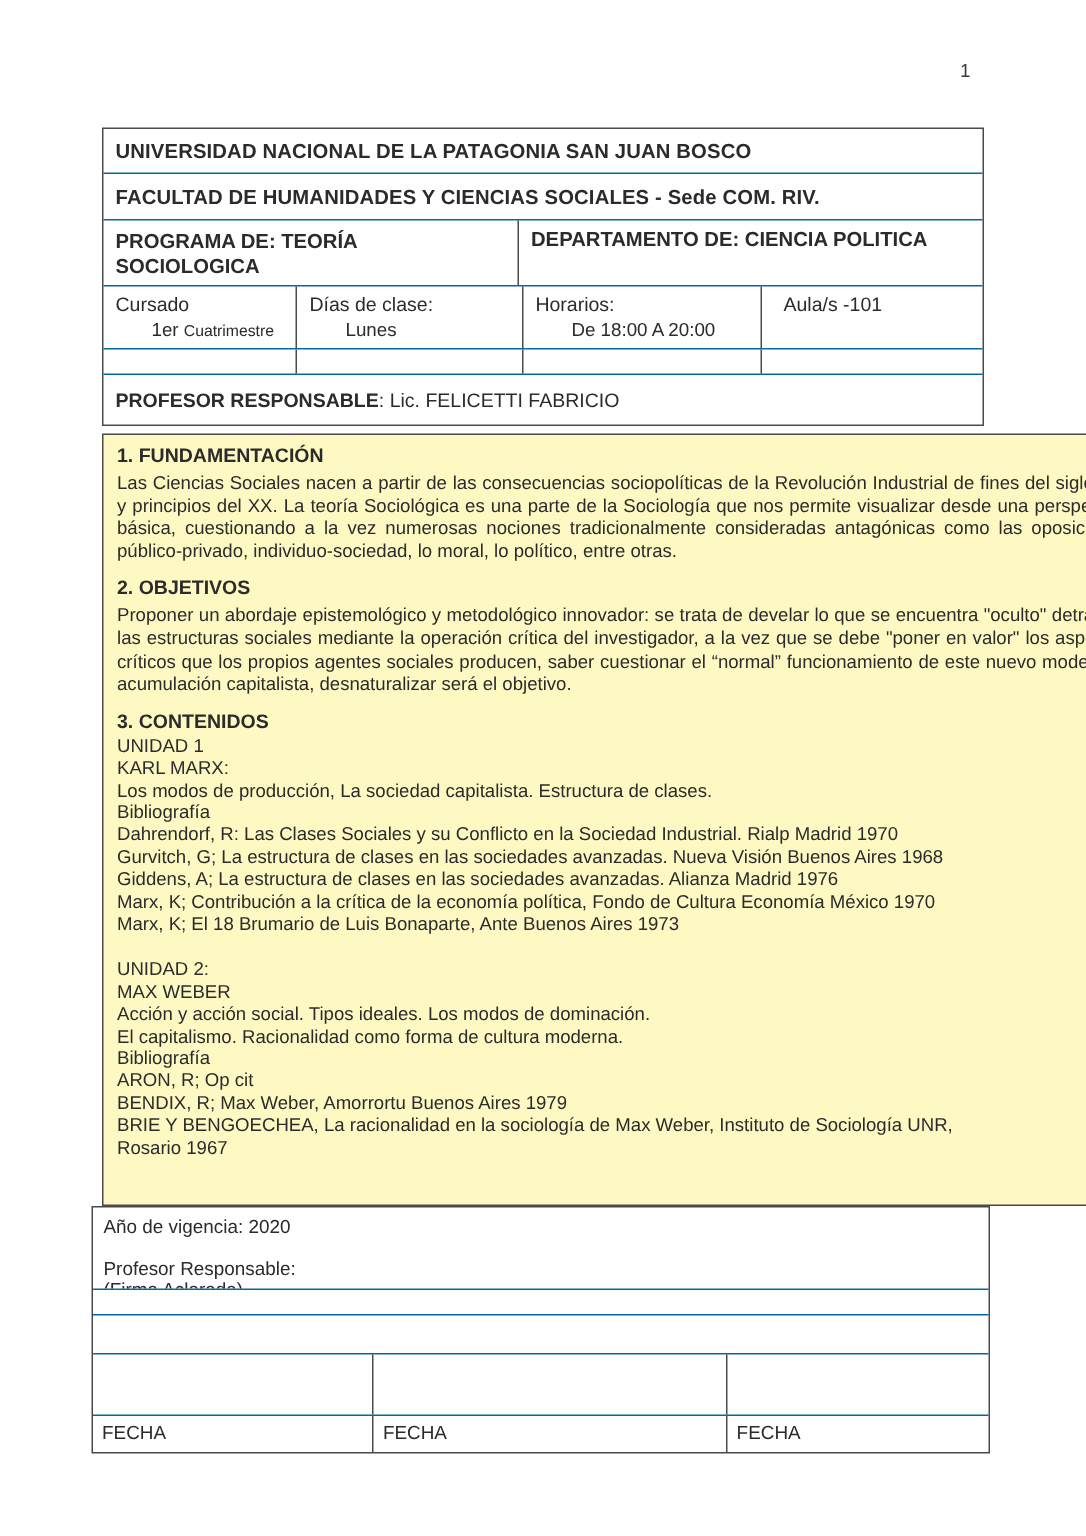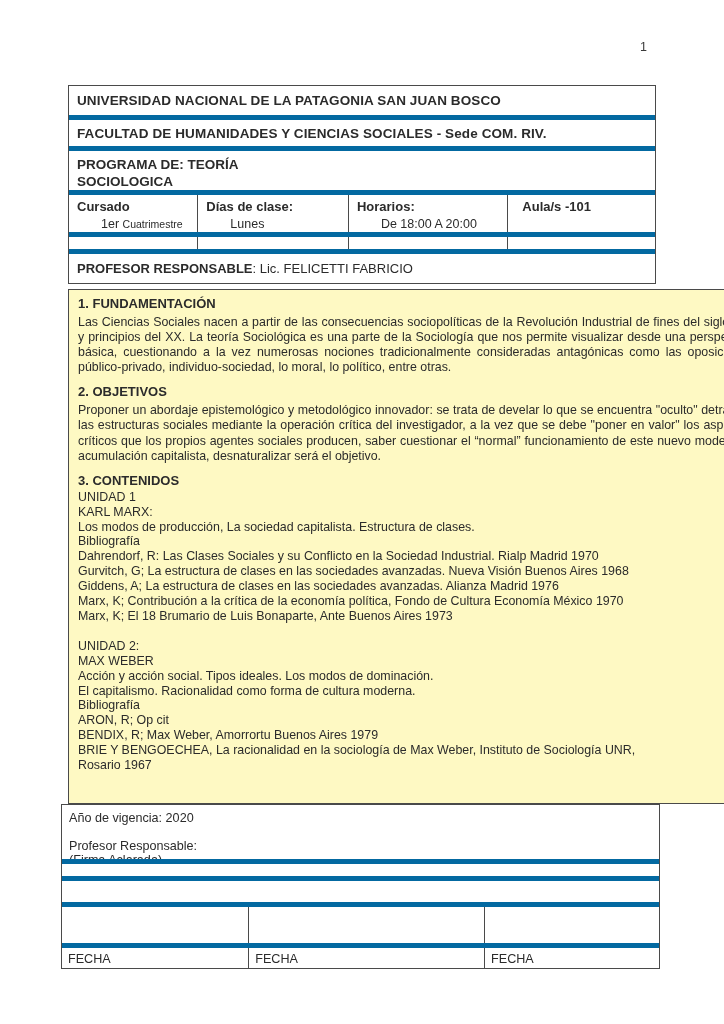--- a/index.html
+++ b/index.html
@@ -10,29 +10,29 @@
     font-family:"Liberation Sans","DejaVu Sans",sans-serif;
     color:#2b2b2b;
     overflow:hidden;
   }
   .pagenum{
     position:absolute;left:640px;top:40px;
     font-size:12.5px;color:#3a3a3a;
   }
   
   .tbl{position:absolute;background:#ffffff;border:1px solid #4a4a4a;box-sizing:border-box;}
-  .trow{display:flex;border-top:5px solid #0369a1;box-sizing:border-box;}
+  .trow{display:flex;border-top:1px solid #0369a1;box-sizing:border-box;}
   .trow:first-child{border-top:none;}
   .tcell{border-left:1px solid #4a4a4a;box-sizing:border-box;overflow:hidden;}
   .tcell:first-child{border-left:none;}
 
   
   .hdr-cell{display:flex;align-items:center;padding-left:8px;font-weight:bold;font-size:13.5px;letter-spacing:.1px;}
   .hdr-cell-top{display:block;padding:5px 8px 0 8px;font-weight:bold;font-size:13.5px;}
-  .lbl{font-weight:bold;font-size:13px;display:block;}
+  .lbl{font-weight:normal;font-size:13px;display:block;}
   .val{font-weight:normal;font-size:12.5px;display:block;margin-top:3px;margin-left:24px;}
   .val-small{font-size:10.5px;}
   .prog-wrap{width:215px;line-height:17px;}
 
   
   .bodybox{
     position:absolute;left:68px;top:289px;width:696px;height:515px;
     border:1px solid #4a4a4a;box-sizing:border-box;background:#fef9c3;
     padding:6px 10px 0 9px;
   }
@@ -57,20 +57,23 @@
   <div class="tbl" style="left:68px;top:85px;width:588px;">
     <div class="trow" style="height:29px;">
       <div class="tcell hdr-cell" style="width:100%;">UNIVERSIDAD NACIONAL DE LA PATAGONIA SAN JUAN BOSCO</div>
     </div>
     <div class="trow" style="height:31px;">
       <div class="tcell hdr-cell" style="width:100%;">FACULTAD DE HUMANIDADES Y CIENCIAS SOCIALES - Sede COM. RIV.</div>
     </div>
     <div class="trow" style="height:44px;">
       <div class="tcell hdr-cell-top" style="width:47.1%;">
         <span class="prog-wrap" style="display:block;">PROGRAMA DE: TEORÍA SOCIOLOGICA</span>
+      </div>
+      <div class="tcell hdr-cell-top" style="width:52.9%;">
+        <span>DEPARTAMENTO DE: CIENCIA POLITICA</span>
       </div>
     </div>
     <div class="trow" style="height:42px;">
       <div class="tcell" style="width:21.9%;padding:4px 0 0 8px;">
         <span class="lbl">Cursado</span>
         <span class="val"><span>1er</span> <span class="val-small">Cuatrimestre</span></span>
       </div>
       <div class="tcell" style="width:25.7%;padding:4px 0 0 8px;">
         <span class="lbl">Días de clase:</span>
         <span class="val">Lunes</span>

